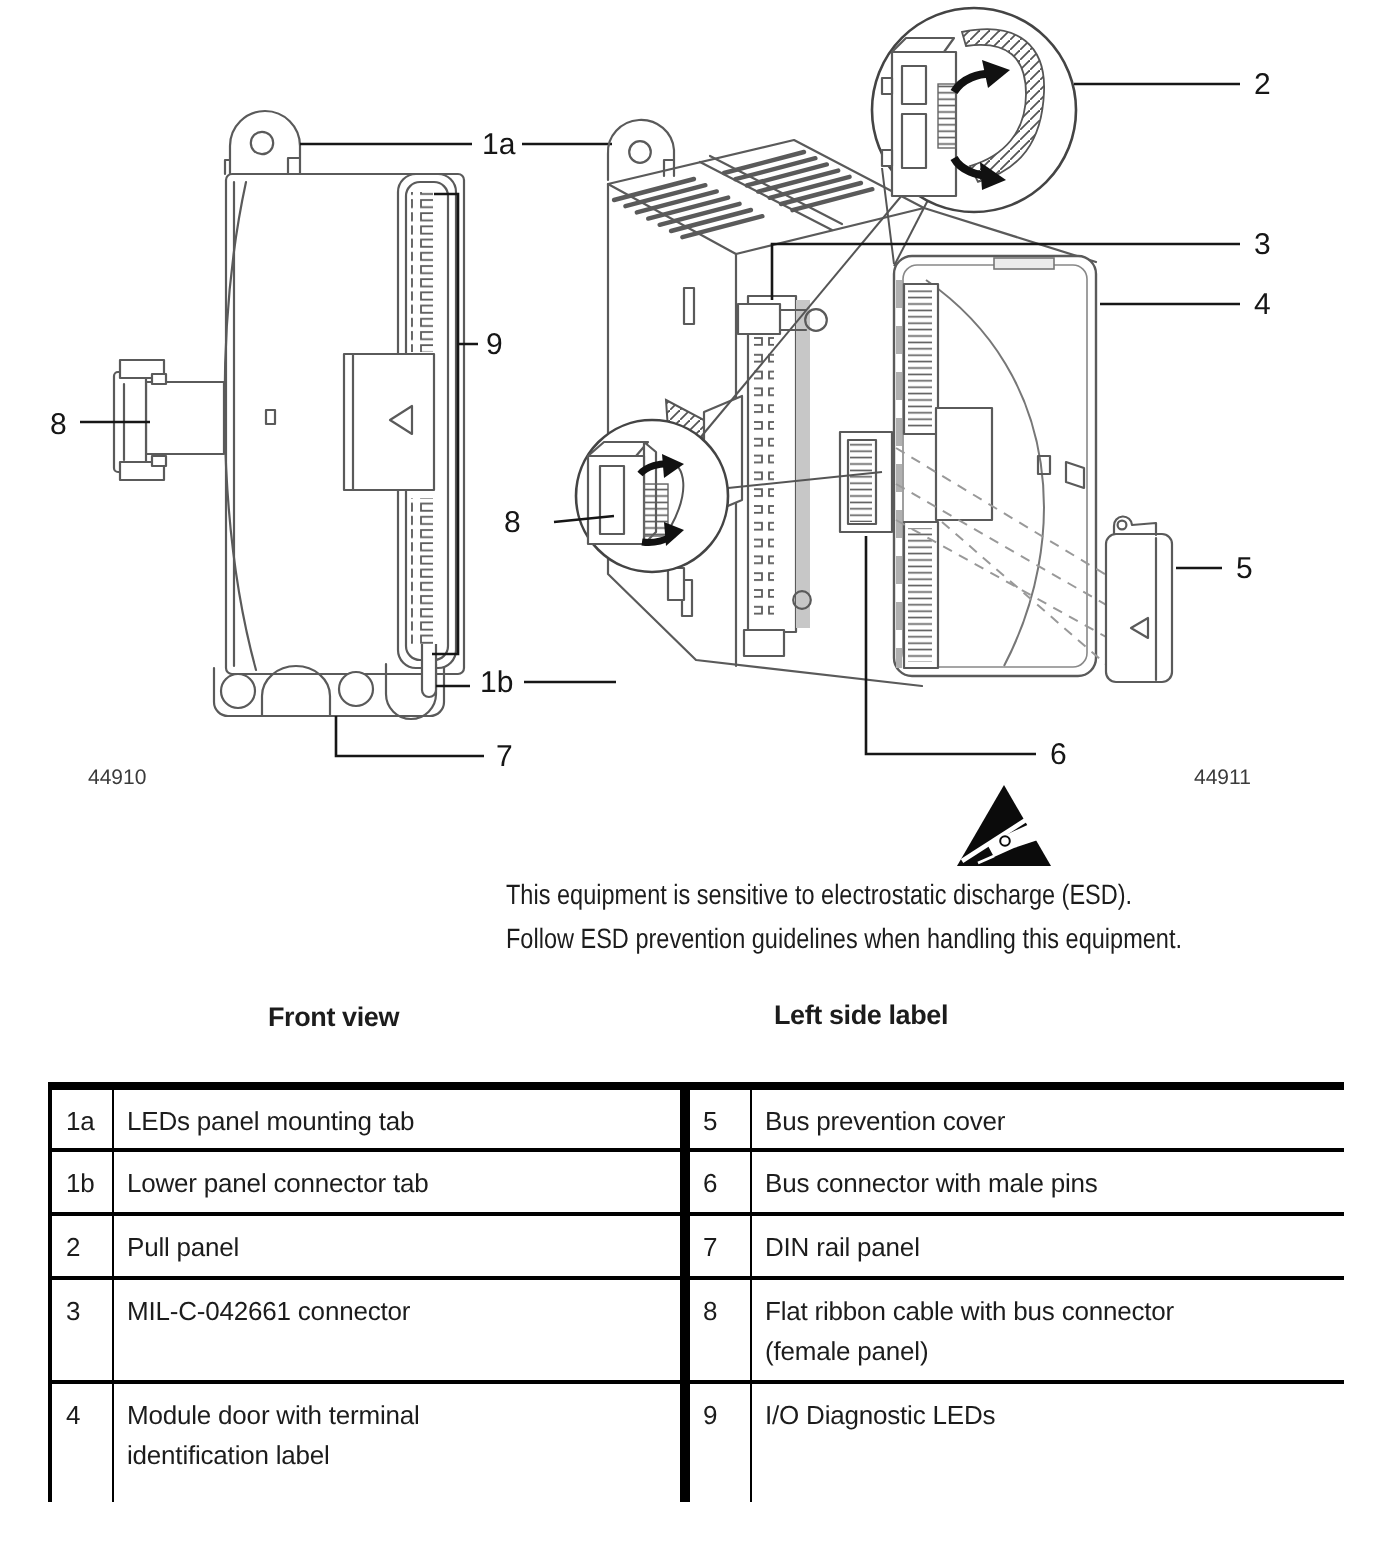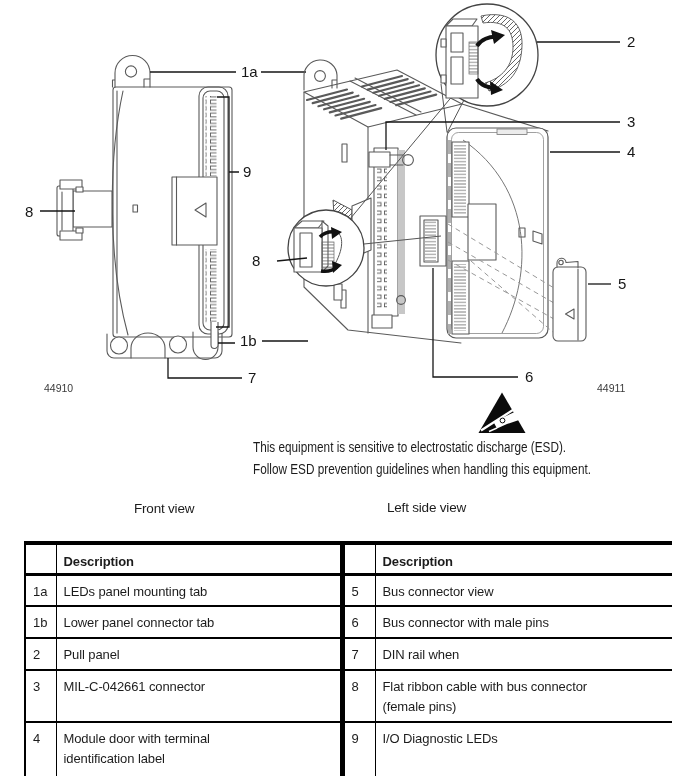--- a/index.html
+++ b/index.html
@@ -7,21 +7,21 @@
         font-family:"Liberation Sans","DejaVu Sans",sans-serif;color:#1c1c1c;}
   #art{position:absolute;left:0;top:0;}
   .ln{stroke:#5a5a5a;stroke-width:1.1;fill:none;stroke-linejoin:round;stroke-linecap:round;}
   .lnw{stroke:#5a5a5a;stroke-width:1.1;fill:#fff;stroke-linejoin:round;}
   .co-line{stroke:#161616;stroke-width:1.3;fill:none;}
   .co-txt{font-size:15px;fill:#161616;}
   .fig-num{font-size:10.5px;fill:#3a3a3a;}
   .vent{stroke:#5a5a5a;stroke-width:2.2;stroke-linecap:round;}
   #esd-text{position:absolute;left:253px;top:437px;font-size:14px;line-height:21.5px;
             transform:scaleX(0.84);transform-origin:0 0;white-space:nowrap;}
-  .view-label{position:absolute;font-weight:normal;font-size:13.5px;letter-spacing:-0.2px;}
+  .view-label{position:absolute;font-weight:bold;font-size:13.5px;letter-spacing:-0.2px;}
   #front-view-label{left:134px;top:501px;}
   #left-side-view-label{left:387px;top:500px;}
   #parts-table{position:absolute;left:24px;top:541px;width:648px;height:235px;overflow:hidden;}
   table.parts{border-collapse:collapse;table-layout:fixed;width:648px;
               font-size:13px;letter-spacing:-0.1px;line-height:20px;color:#1c1c1c;
               border-top:4px solid #000;border-left:2px solid #000;}
   table.parts td{vertical-align:top;padding:6px 5px 0 7px;border-bottom:2px solid #000;}
   table.parts tr.hdr td{font-weight:bold;border-bottom:3px solid #000;padding-top:7px;}
   td.numcol{border-right:1px solid #000;padding-left:5px;}
   td.rnum{border-left:5px solid #000;border-right:1px solid #000;padding-left:7px;}
@@ -260,61 +260,55 @@
     <circle cx="502.5" cy="420.5" r="2.4" fill="#fff" stroke="#0b0b0b" stroke-width="1"></circle>
   </g>
 </svg>
 
 <div id="esd-text">
   <div>This equipment is sensitive to electrostatic discharge (ESD).</div>
   <div>Follow ESD prevention guidelines when handling this equipment.</div>
 </div>
 
 <div id="front-view-label" class="view-label">Front view</div>
-<div id="left-side-view-label" class="view-label">Left side view</div>
+<div id="left-side-view-label" class="view-label">Left side label</div>
 
 <div id="parts-table">
   <table class="parts">
     <colgroup>
           <col style="width:31px">
           <col style="width:286px">
           <col style="width:33px">
           <col style="width:298px">
         </colgroup>
     <tbody>
-          <tr class="hdr" style="height:31px">
-      <td class="numcol"></td>
-      <td class="desc">Description</td>
-      <td class="rnum"></td>
-      <td class="desc rdesc">Description</td>
-    </tr>
     <tr style="height:32px">
       <td class="numcol">1a</td>
       <td class="desc">LEDs panel mounting tab</td>
       <td class="rnum">5</td>
-      <td class="desc rdesc">Bus connector view</td>
+      <td class="desc rdesc">Bus prevention cover</td>
     </tr>
     <tr style="height:32px">
       <td class="numcol">1b</td>
       <td class="desc">Lower panel connector tab</td>
       <td class="rnum">6</td>
       <td class="desc rdesc">Bus connector with male pins</td>
     </tr>
     <tr style="height:32px">
       <td class="numcol">2</td>
       <td class="desc">Pull panel</td>
       <td class="rnum">7</td>
-      <td class="desc rdesc">DIN rail when</td>
+      <td class="desc rdesc">DIN rail panel</td>
     </tr>
     <tr style="height:52px">
       <td class="numcol">3</td>
       <td class="desc">MIL-C-042661 connector</td>
       <td class="rnum">8</td>
       <td class="desc rdesc">Flat ribbon cable with bus connector
-(female pins)</td>
+(female panel)</td>
     </tr>
     <tr class="last" style="height:60px">
       <td class="numcol">4</td>
       <td class="desc">Module door with terminal
 identification label</td>
       <td class="rnum">9</td>
       <td class="desc rdesc">I/O Diagnostic LEDs</td>
     </tr>
   </tbody>
       </table>

